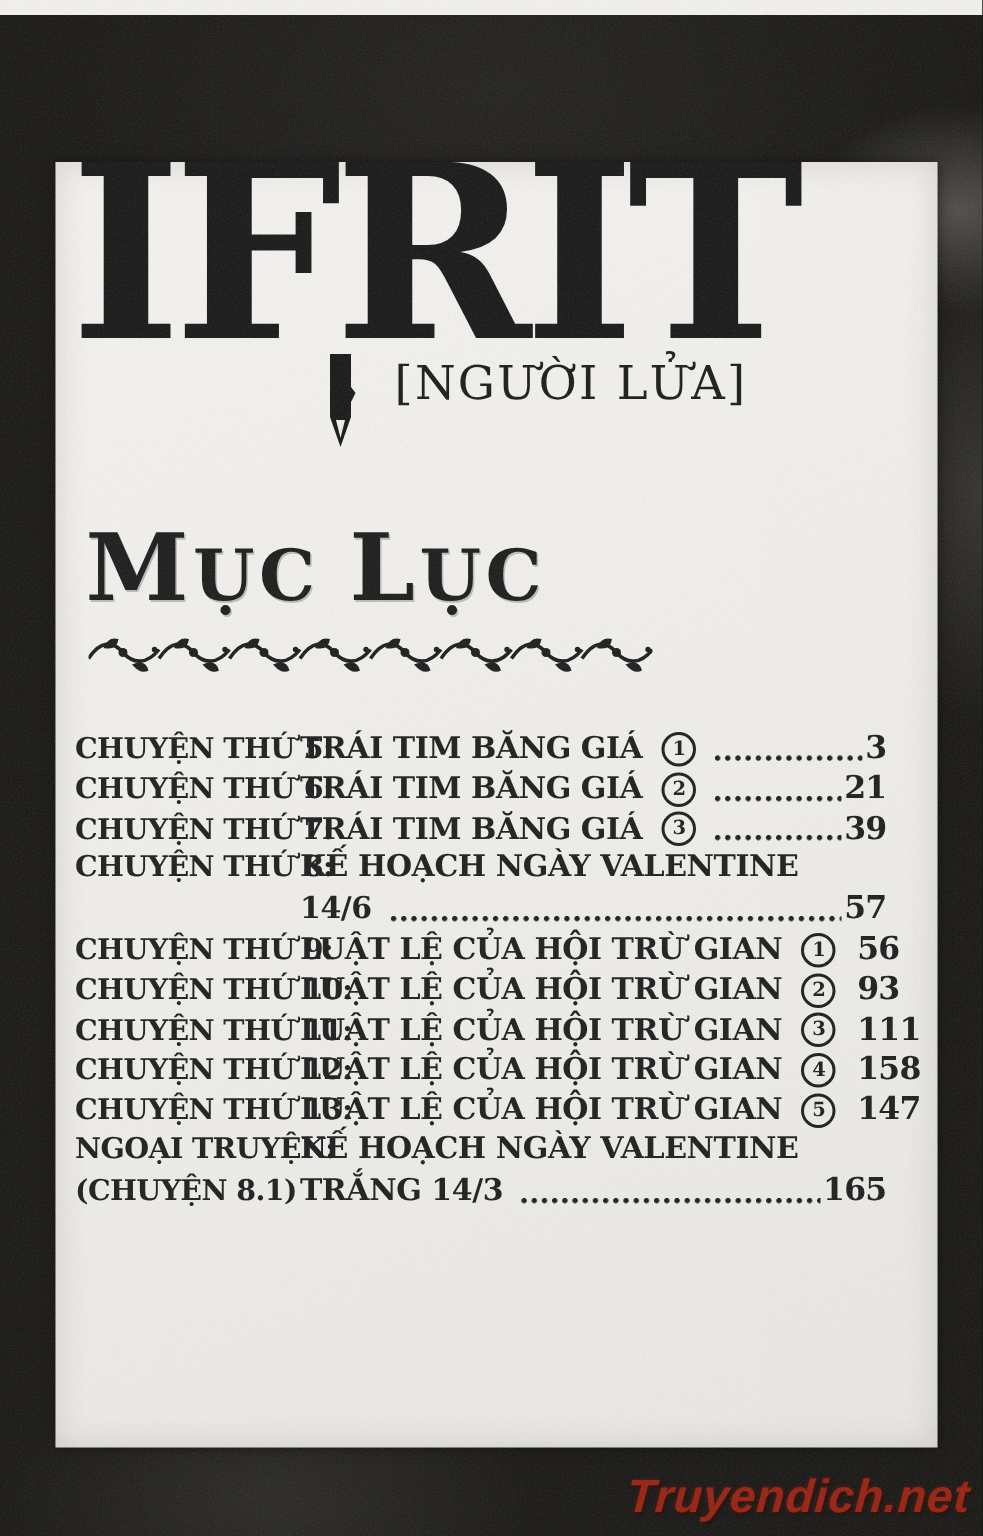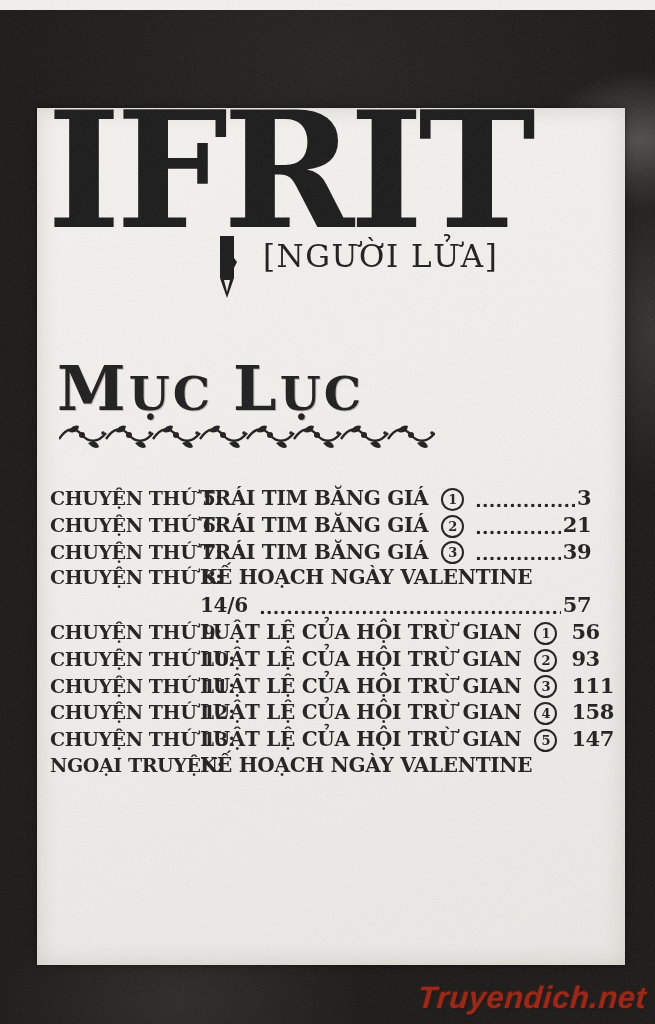--- a/index.html
+++ b/index.html
@@ -35,21 +35,21 @@
     white-space:nowrap;
   }
   .dagger{position:absolute;left:172px;top:128px;}
   .series-subtitle{
     position:absolute;left:226px;top:130px;
     font-size:31px;font-weight:normal;letter-spacing:1.5px;
     color:#1a1a1a;white-space:nowrap;
   }
   
   .muc-luc{
-    position:absolute;left:20px;top:250px;
+    position:absolute;left:20px;top:240px;
     font-weight:bold;color:#1b1b1b;letter-spacing:3px;
     line-height:1;white-space:nowrap;
     text-shadow:1px 1px 0 rgba(27,27,27,.25);
   }
   .muc-luc .big{font-size:62px;}
   .muc-luc .small{font-size:47px;}
   .muc-luc .wordgap{display:inline-block;width:20px;}
   .ornament{position:absolute;left:22px;top:316px;}
   
   .toc{
@@ -203,20 +203,26 @@
       <span class="circled-num">5</span>
       <span class="leader"></span>
       <span class="toc-page">147</span>
     </div>
 
     <div class="toc-row">
       <span class="toc-label">NGOẠI TRUYỆN:</span>
       <span class="toc-title">KẾ HOẠCH NGÀY VALENTINE</span>
     </div>
 
+    <div class="toc-row">
+      <span class="toc-label">(CHUYỆN 8.1)</span>
+      <span class="toc-title">TRẮNG 14/3</span>
+      <span class="leader"></span>
+      <span class="toc-page">165</span>
+    </div>
 
   </div>
 </div>
 
 <div class="watermark">Truyendich.net</div>
 
 <svg class="grain" width="655" height="1024">
   <filter id="grainF">
     <feTurbulence type="fractalNoise" baseFrequency="0.9" numOctaves="2" stitchTiles="stitch"></feTurbulence>
     <feColorMatrix type="saturate" values="0"></feColorMatrix>

